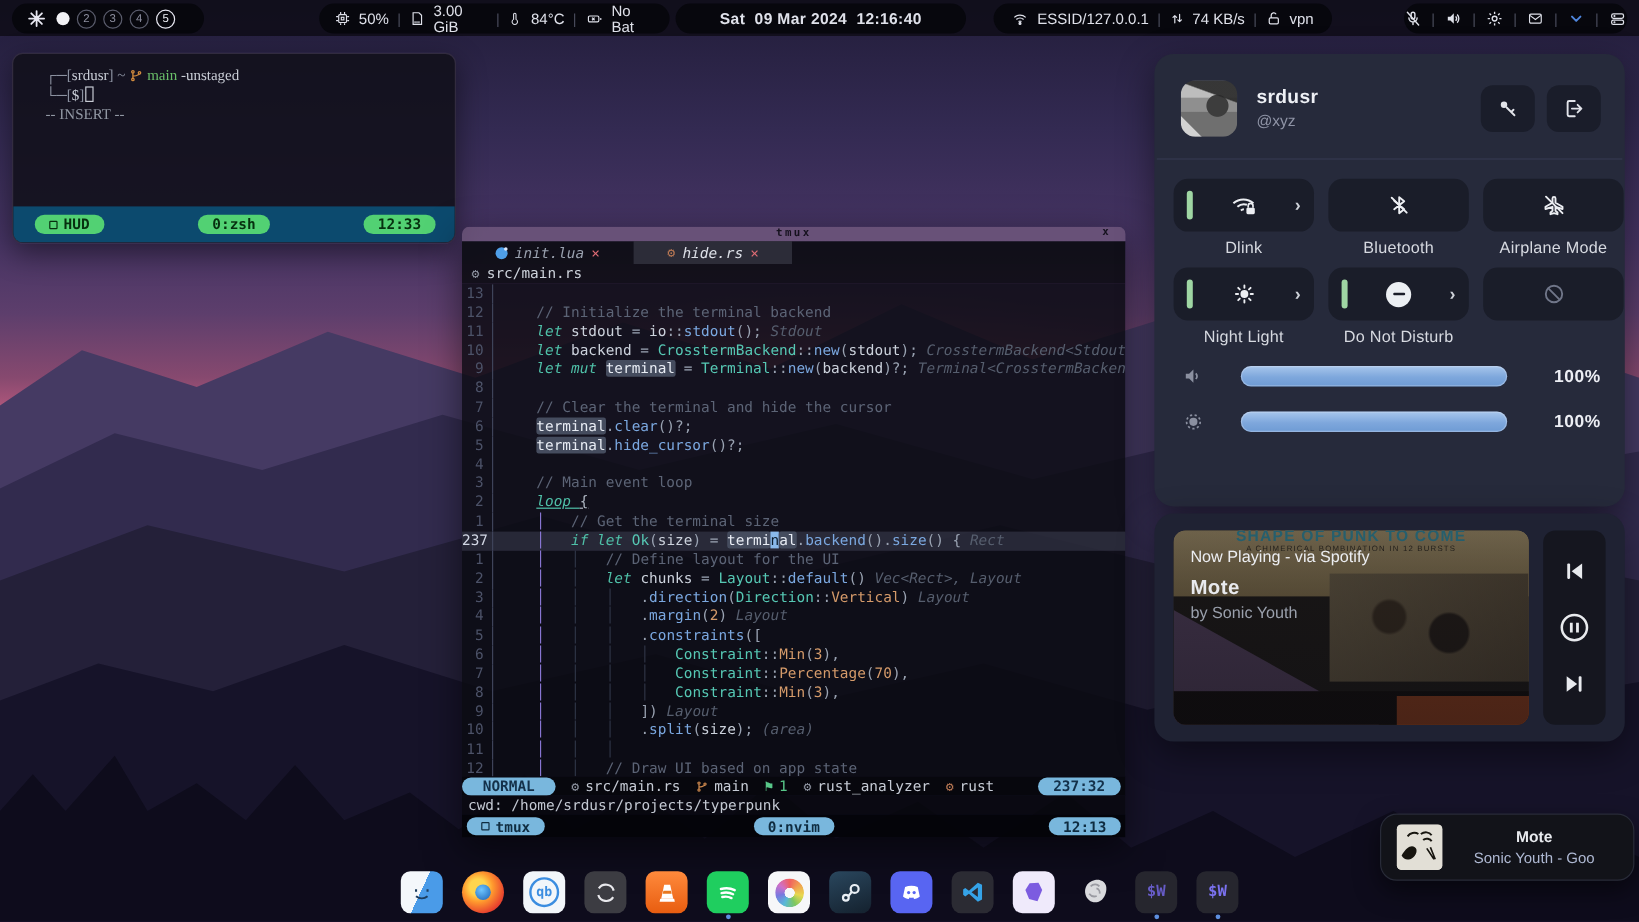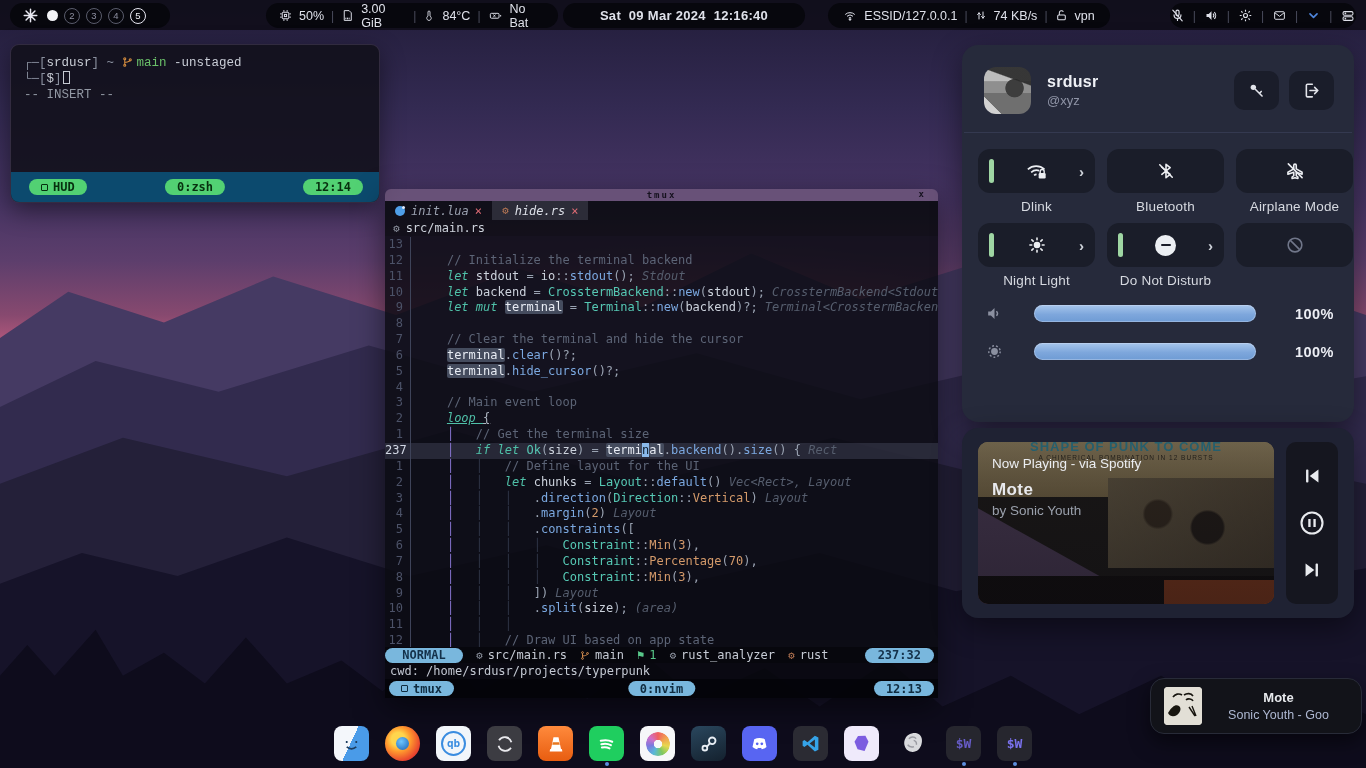--- a/index.html
+++ b/index.html
@@ -19,32 +19,32 @@
   .pill{position:absolute;top:3px;height:25px;background:#07070d;border-radius:13px;display:flex;align-items:center;color:#dfe1ea;font-size:12.5px;gap:7px;padding:0 13px}
   .pill .sep{color:#4a4c5c;font-size:12px}
   .ws-dot{width:11px;height:11px;border-radius:50%;background:#f2f2f6}
   .ws-num{width:16px;height:16px;border-radius:50%;border:1.4px solid #5a5c6c;color:#8d8fa0;font-size:9.5px;display:flex;align-items:center;justify-content:center}
   .ws-num.bright{border-color:#e8e8f2;color:#eef0f6}
   .clockpill{font-weight:bold;font-size:13px;letter-spacing:.3px}
   .icn{display:inline-flex;align-items:center;justify-content:center}
   .icn svg{display:block}
   
   .termwin{position:absolute;left:10px;top:44px;width:370px;height:159px;border-radius:9px;background:rgba(17,16,26,.88);border:1px solid rgba(140,120,160,.25);display:flex;flex-direction:column;overflow:hidden;box-shadow:0 8px 24px rgba(0,0,0,.45)}
-  .termbody{flex:1;padding:10px 13px;font-family:Liberation Mono, monospace;font-size:12.5px;line-height:16px;color:#c5c9d2}
+  .termbody{flex:1;padding:10px 27px;font-family:Liberation Serif, serif;font-size:12.5px;line-height:16px;color:#c5c9d2}
   .t-dim{color:#8b91a0}.t-user{color:#c9cdd6}.t-branch{color:#6abf69}.t-mode{color:#9298a4}
   .t-cursor{display:inline-block;width:7px;height:13px;border:1px solid #c5c9d2;vertical-align:-2px;margin-left:1px}
   .termbar{height:30px;background:#0c4a6e;display:flex;align-items:center;position:relative}
   .gpill{position:absolute;height:16px;background:#52d173;color:#07300f;border-radius:9px;font-family:"DejaVu Sans Mono",monospace;font-size:12px;font-weight:bold;display:flex;align-items:center;padding:0 12px;gap:5px}
   .gpill .sq,.bpill .sq{width:7px;height:7px;border:1.3px solid #07300f;border-radius:1px;display:inline-block}
   
   .edwin{position:absolute;left:385px;top:189px;width:553px;height:509px;display:flex;flex-direction:column;border-radius:6px 6px 0 0;overflow:hidden;box-shadow:0 10px 30px rgba(0,0,0,.5)}
   .ed-title{height:12px;background:rgba(126,100,134,.62);display:flex;align-items:center;justify-content:center;position:relative;font-family:"DejaVu Sans Mono",monospace;font-size:9px;font-weight:bold;color:#15111e;letter-spacing:2px}
   .ed-title .x{position:absolute;right:14px;top:0;font-size:9px;letter-spacing:0}
   .tabbar{height:19px;background:rgba(14,14,21,.95);display:flex;align-items:stretch;font-family:"DejaVu Sans Mono",monospace;font-size:12px}
-  .tab{display:flex;align-items:center;gap:6px;padding:0 10px;color:#9aa1af;font-style:italic}
+  .tab{display:flex;align-items:center;gap:6px;padding:0 28px;color:#9aa1af;font-style:italic}
   .tab.active{background:#2c2c38;color:#dde0e8}
   .tab .tx{color:#e06c75;font-style:normal}
   .lua-ic{width:10px;height:10px;border-radius:50%;background:#4f9fe8;position:relative}
   .lua-ic::after{content:"";position:absolute;right:0px;top:0px;width:3px;height:3px;border-radius:50%;background:#dfeafc}
   .gear-o{color:#bd7a55;font-size:11px;font-style:normal}
   .gear-g{color:#9197a4;font-size:11px;font-style:normal}
   .crumb{height:16px;background:rgba(10,10,16,.88);display:flex;align-items:center;gap:6px;padding:0 8px;font-family:"DejaVu Sans Mono",monospace;font-size:12px;color:#ced3dc}
   .codearea{flex:1;background:rgba(11,11,18,.84);font-family:"DejaVu Sans Mono",monospace;font-size:12px;overflow:hidden;padding-top:1px}
   .row{display:flex;height:15.85px;line-height:15.8px;align-items:center}
   .row.cur{background:rgba(98,104,130,.30)}
@@ -288,21 +288,21 @@
     </div>
     <div class="termbar">
       <span class="gpill" style="left:18px">
           <span class="sq"></span>
           <span>HUD</span>
         </span>
       <span class="gpill" style="left:50%;transform:translateX(-50%)">
           <span>0:zsh</span>
         </span>
       <span class="gpill" style="right:16px">
-          <span>12:14</span>
+          <span>12:33</span>
         </span>
     </div>
   </section>
 
   <section class="edwin">
     <div class="ed-title">
       <span>tmux</span>
       <span class="x">x</span>
     </div>
     <div class="tabbar" id="tabbar">

